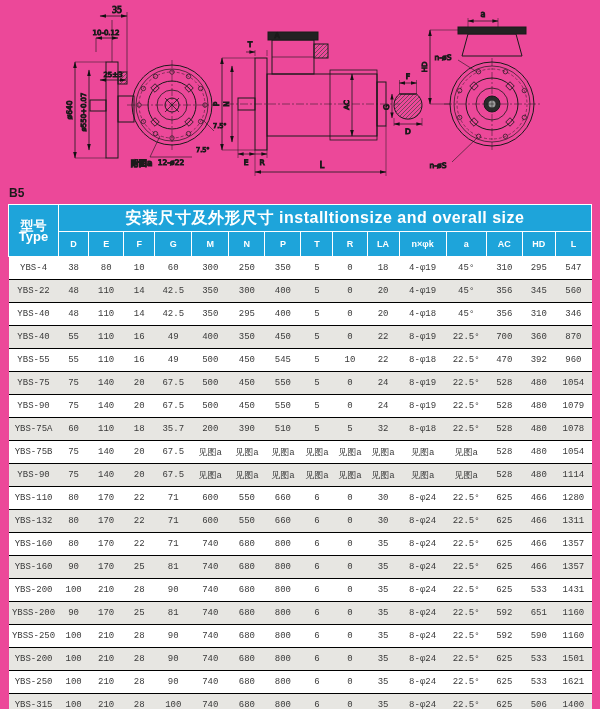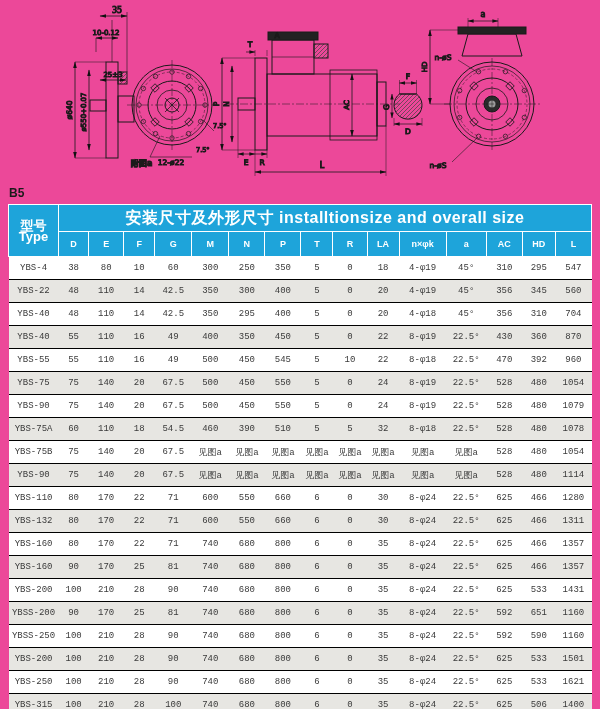--- a/index.html
+++ b/index.html
@@ -296,37 +296,37 @@
           <td>350</td>
           <td>295</td>
           <td>400</td>
           <td>5</td>
           <td>0</td>
           <td>20</td>
           <td>4-φ18</td>
           <td>45°</td>
           <td>356</td>
           <td>310</td>
-          <td>704</td>
+          <td>346</td>
         </tr>
         <tr class="alt">
       <td class="typecell">YBS-40</td>
     <td>55</td>
           <td>110</td>
           <td>16</td>
           <td>49</td>
           <td>400</td>
           <td>350</td>
           <td>450</td>
           <td>5</td>
           <td>0</td>
           <td>22</td>
           <td>8-φ19</td>
           <td>22.5°</td>
-          <td>430</td>
+          <td>700</td>
           <td>360</td>
           <td>870</td>
         </tr>
         <tr>
       <td class="typecell">YBS-55</td>
     <td>55</td>
           <td>110</td>
           <td>16</td>
           <td>49</td>
           <td>500</td>
@@ -375,22 +375,22 @@
           <td>22.5°</td>
           <td>528</td>
           <td>480</td>
           <td>1079</td>
         </tr>
         <tr class="alt">
       <td class="typecell">YBS-75A</td>
     <td>60</td>
           <td>110</td>
           <td>18</td>
-          <td>54.5</td>
-          <td>460</td>
+          <td>35.7</td>
+          <td>200</td>
           <td>390</td>
           <td>510</td>
           <td>5</td>
           <td>5</td>
           <td>32</td>
           <td>8-φ18</td>
           <td>22.5°</td>
           <td>528</td>
           <td>480</td>
           <td>1078</td>

